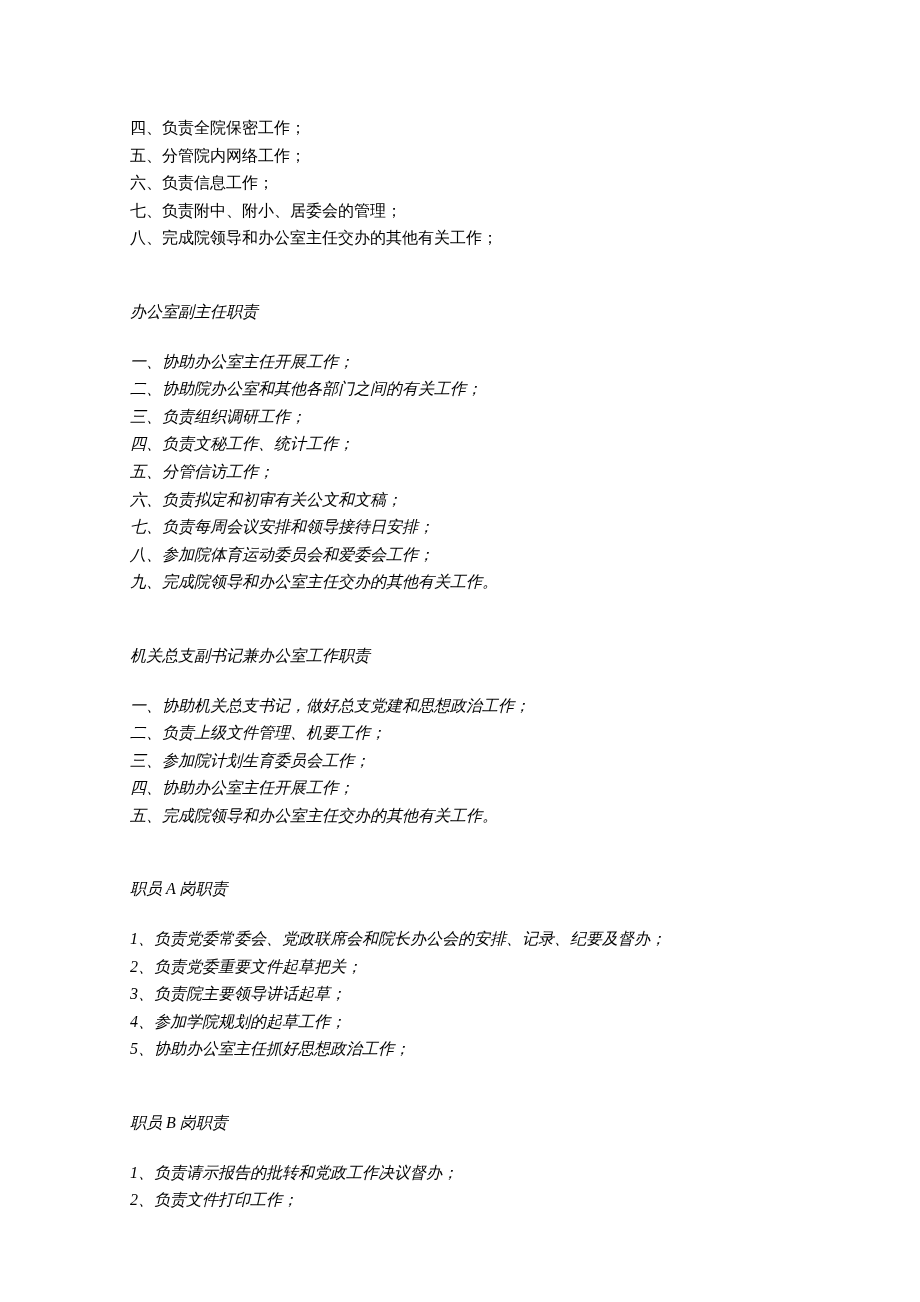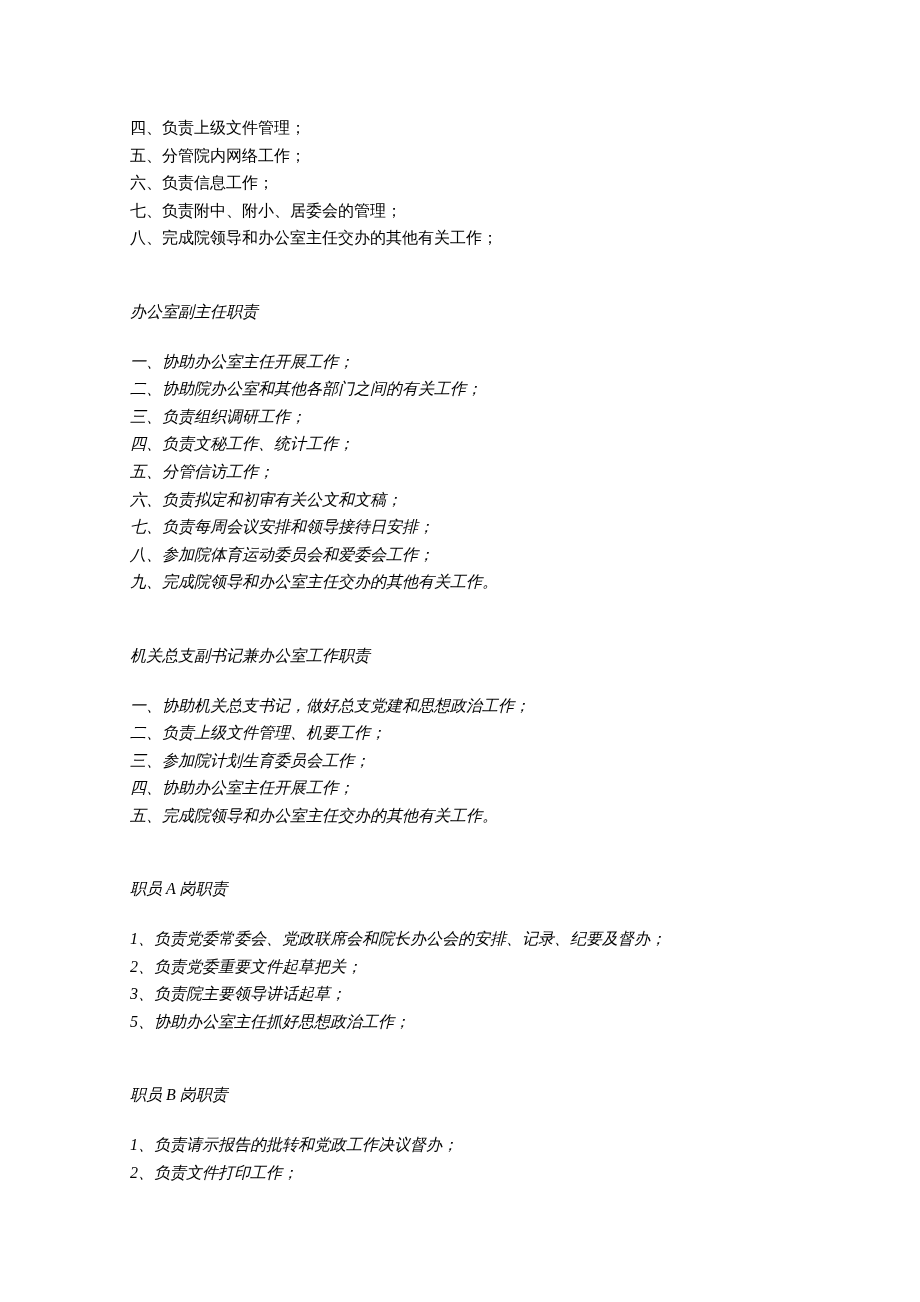--- a/index.html
+++ b/index.html
@@ -27,21 +27,21 @@
       margin-bottom: 2px;
     }
     .first-group {
       margin-bottom: 48px;
     }
   </style>
 </head>
 <body>
 
 <div class="first-group">
-  <div class="line">四、负责上级文件管理；</div>
+  <div class="line">四、负责全院保密工作；</div>
   <div class="line">五、分管院内网络工作；</div>
   <div class="line">六、负责信息工作；</div>
   <div class="line">七、负责附中、附小、居委会的管理；</div>
   <div class="line">八、完成院领导和办公室主任交办的其他有关工作；</div>
 </div>
 
 <div class="section">
   <div class="section-heading">办公室副主任职责</div>
   <div class="line">一、协助办公室主任开展工作；</div>
   <div class="line">二、协助院办公室和其他各部门之间的有关工作；</div>
@@ -61,20 +61,21 @@
   <div class="line">三、参加院计划生育委员会工作；</div>
   <div class="line">四、协助办公室主任开展工作；</div>
   <div class="line">五、完成院领导和办公室主任交办的其他有关工作。</div>
 </div>
 
 <div class="section">
   <div class="section-heading">职员 A 岗职责</div>
   <div class="line">1、负责党委常委会、党政联席会和院长办公会的安排、记录、纪要及督办；</div>
   <div class="line">2、负责党委重要文件起草把关；</div>
   <div class="line">3、负责院主要领导讲话起草；</div>
+  <div class="line">4、参加学院规划的起草工作；</div>
   <div class="line">5、协助办公室主任抓好思想政治工作；</div>
 </div>
 
 <div class="section">
   <div class="section-heading">职员 B 岗职责</div>
   <div class="line">1、负责请示报告的批转和党政工作决议督办；</div>
   <div class="line">2、负责文件打印工作；</div>
 </div>
 
 </body></html>

